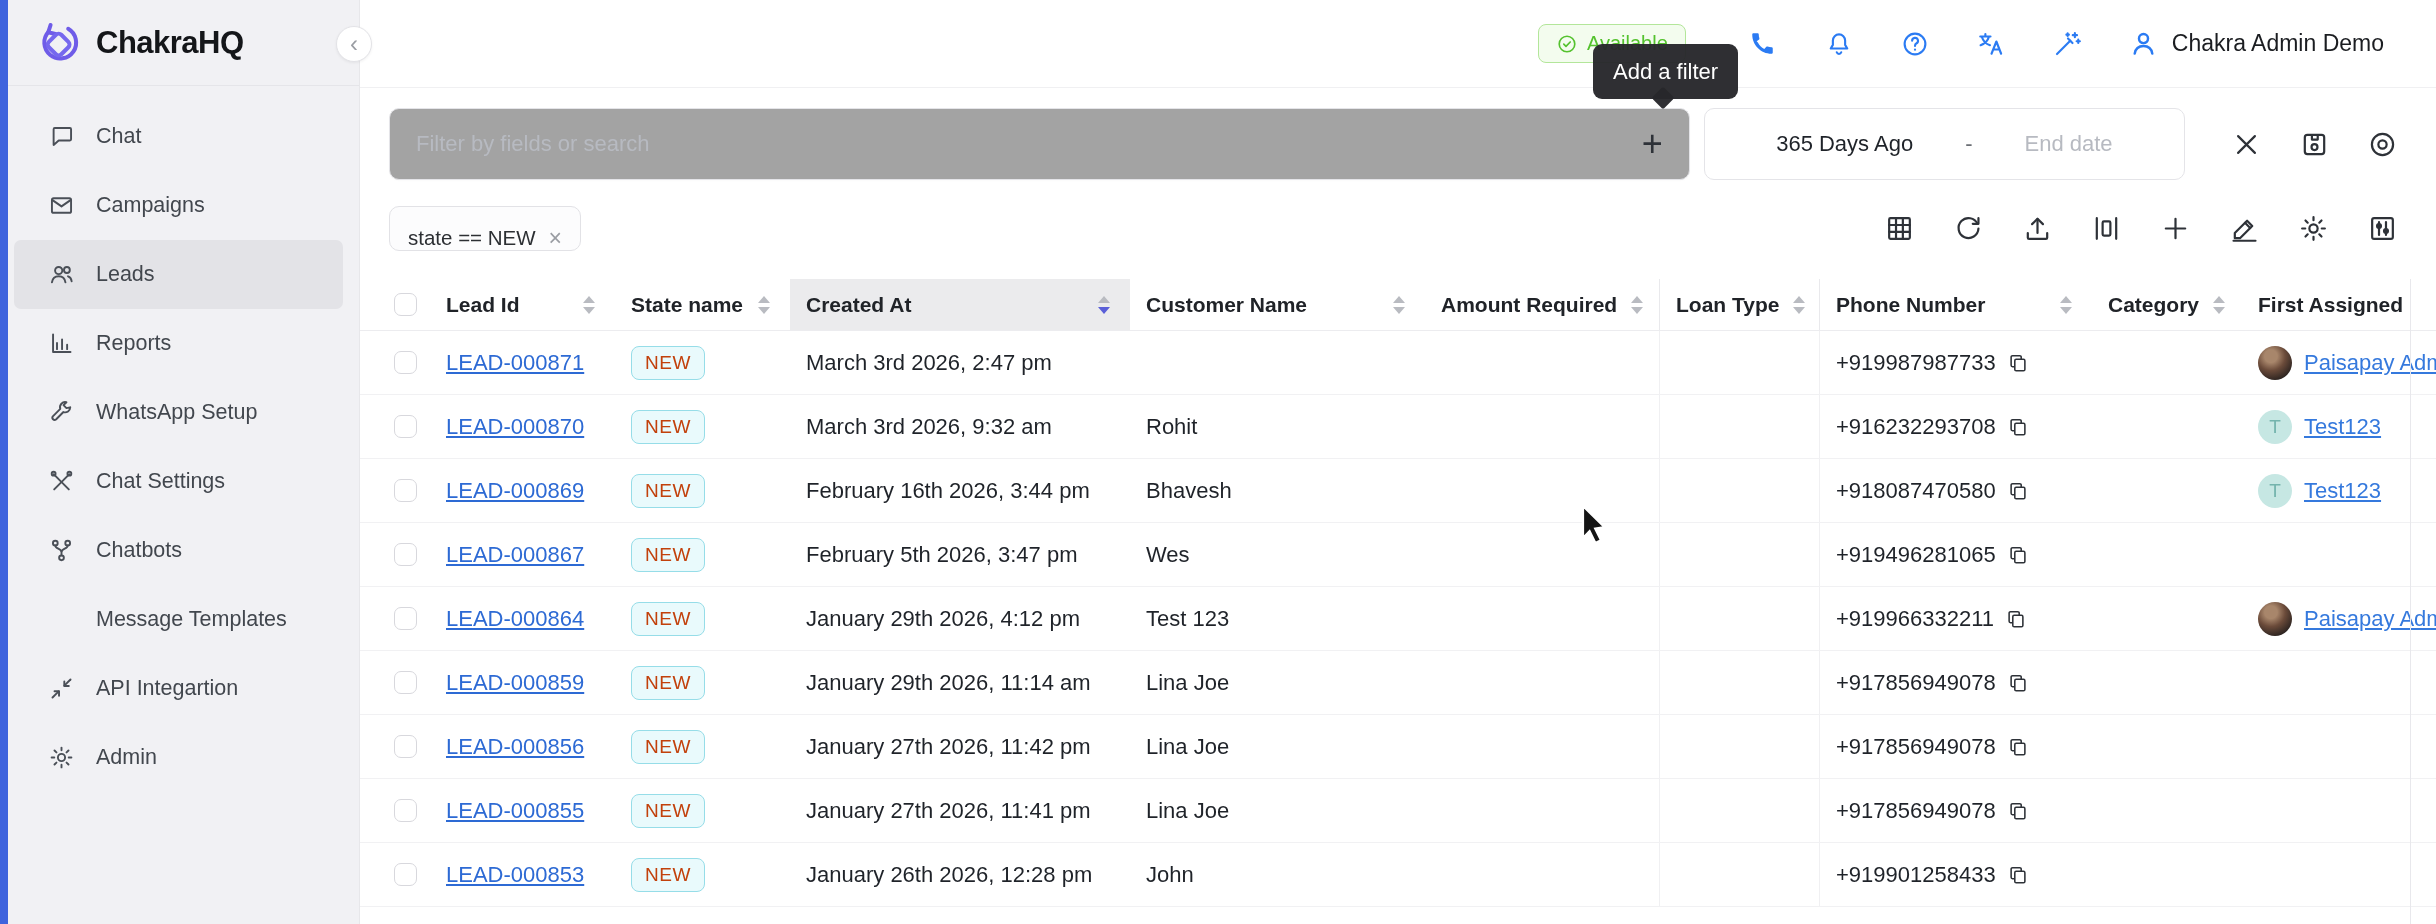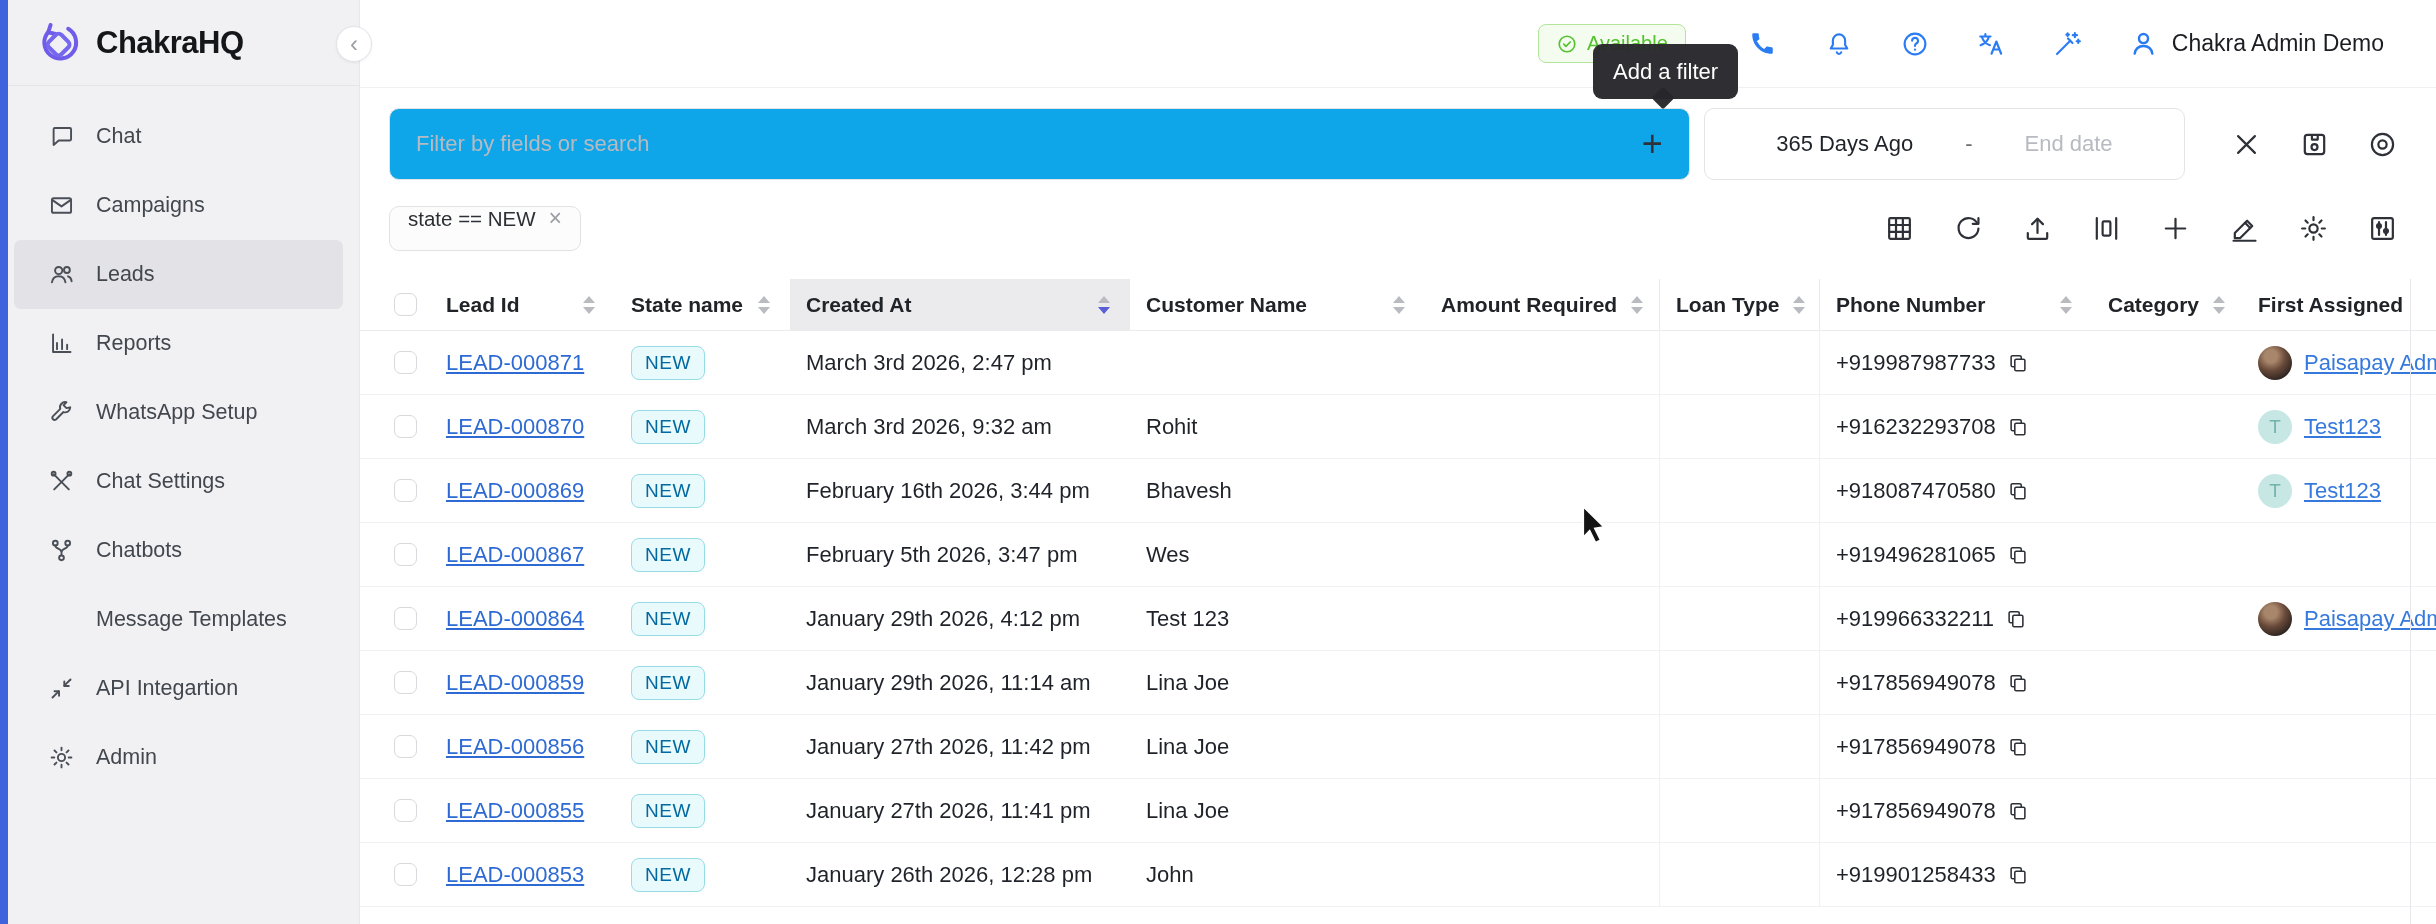--- a/index.html
+++ b/index.html
@@ -39,38 +39,38 @@
 
   
   .tooltip { position:absolute; left:1233px; top:44px; min-width:140px; height:55px; z-index:40;
     background:rgba(38,39,43,.96); border-radius:9px; color:#fff; font-size:22px;
     display:flex; align-items:center; justify-content:center; padding:4px 20px; }
   .tooltip::after { content:""; position:absolute; left:62px; bottom:-7px; width:16px; height:16px;
     background:rgba(38,39,43,.96); transform:rotate(45deg); border-radius:2px; }
 
   
   .filter-row { margin:20px 38px 0 29px; display:flex; align-items:center; }
-  .search-box { width:1313px; height:72px; background:#0ea5e9; border:1px solid #e4e4e8; border-radius:10px;
+  .search-box { width:1313px; height:72px; background:#a3a3a3; border:1px solid #e4e4e8; border-radius:10px;
     display:flex; align-items:center; padding:0 26px; box-shadow:0 1px 2px rgba(0,0,0,.02); }
   .search-box input { border:none; outline:none; flex:1; font-size:22px; color:#1f2329;
     font-family:"Liberation Sans", sans-serif; background:transparent; }
   .search-box input::placeholder { color:#b7bac1; }
   .add-filter-btn { margin-left:auto; font-size:36px; font-weight:300; color:#2e3238; line-height:1; }
   .daterange { width:486px; height:72px; margin-left:14px; border:1px solid #e4e4e8; border-radius:10px;
     display:flex; align-items:center; justify-content:center; font-size:22px; background:#fff; }
   .date-start { color:#1f2329; }
   .date-sep { color:#6a6e74; margin:0 52px; }
   .date-end { color:#b7bac1; }
   .filter-actions { display:flex; align-items:center; gap:37px; margin-left:46px; }
   .action-ic { width:31px; height:31px; color:#2e3238; }
 
   
   .chip-row { margin:26px 38px 0 29px; display:flex; align-items:center; justify-content:space-between; }
   .chip { height:45px; padding:0 18px; border:1px solid #e2e2e6; background:#fcfcfd; border-radius:10px;
-    display:flex; align-items:flex-start; gap:13px; font-size:20.5px; color:#2c2f33; }
+    display:flex; align-items:flex-end; gap:13px; font-size:20.5px; color:#2c2f33; }
   .chip-close { color:#9a9da3; font-size:23px; line-height:1; }
   .toolbar { display:flex; align-items:center; gap:38px; }
   .tool-ic { width:31px; height:31px; color:#2e3238; }
 
   
   .table { margin-top:28px; position:relative; }
   .pin-line { position:absolute; left:2050px; top:0; bottom:-576px; width:1px; background:#e8e8ec; }
   .thead { display:flex; height:52px; align-items:stretch; font-weight:700; font-size:21px;
     color:#202328; border-bottom:1px solid #ececef; padding-left:20px; }
   .th { display:flex; align-items:center; justify-content:space-between; padding:0 20px 0 16px; height:100%; }
@@ -94,21 +94,21 @@
 
   .caret { display:flex; flex-direction:column; gap:4px; flex:none; margin-left:14px; }
   .caret i { display:block; width:0; height:0; border-left:6px solid transparent; border-right:6px solid transparent; }
   .caret .up { border-bottom:7px solid #b9bbc1; }
   .caret .down { border-top:7px solid #b9bbc1; }
   .th.sorted-desc .caret .down { border-top-color:#5a5fd8; }
 
   .checkbox { width:23px; height:23px; border:1.5px solid #d8d8dd; border-radius:7px; background:#fff; }
   .lead-link { color:#2d6ad4; }
   .badge-new { padding:5px 13px; border-radius:8px; border:1.5px solid #96dde8; background:#e9fafc;
-    color:#0369a1; font-size:19px; font-weight:500; letter-spacing:.5px; }
+    color:#c2410c; font-size:19px; font-weight:500; letter-spacing:.5px; }
   .phone-cell { gap:11px; }
   .copy-ic { width:22px; height:22px; color:#2e3238; flex:none; }
   .assigned-cell { gap:12px; }
   .assigned-link { color:#3579dd; white-space:nowrap; }
   .avatar { width:34px; height:34px; border-radius:50%; flex:none; display:flex; align-items:center;
     justify-content:center; font-size:19px; }
   .avatar.photo { background:radial-gradient(circle at 38% 30%, #a8866b 0 20%, #6b4b3a 45%, #2b2320 78%); }
   .avatar.letter { background:#c6e7e3; color:#74b4ad; }
 
   .cursor { position:absolute; left:1580px; top:503px; z-index:60; }

